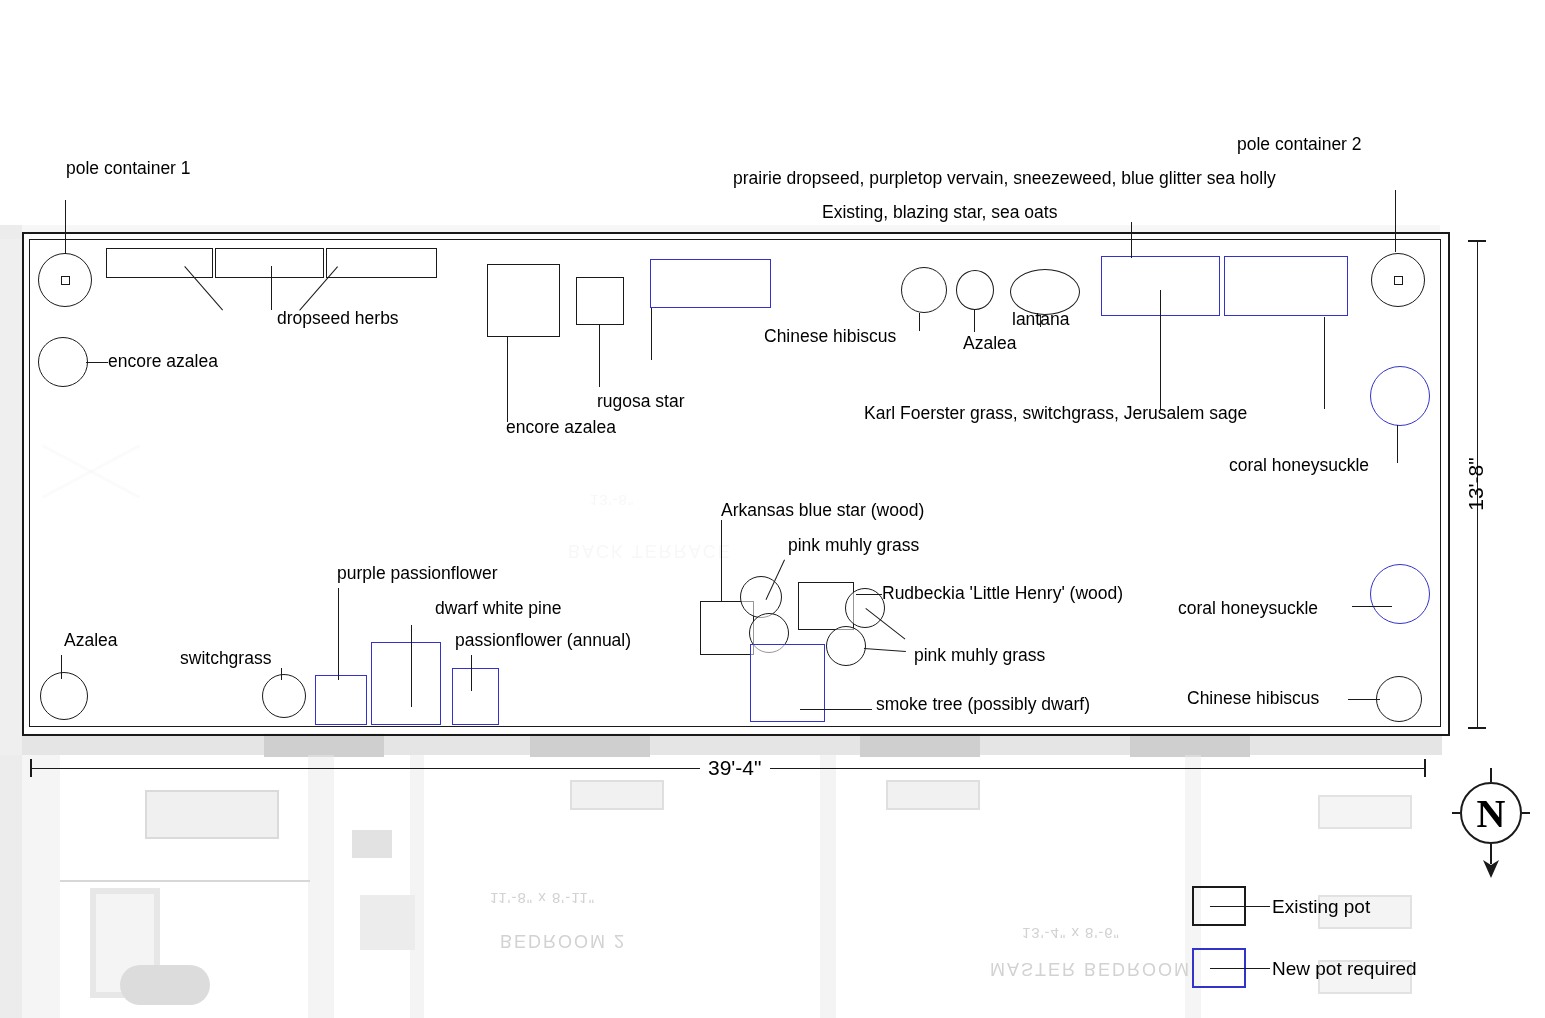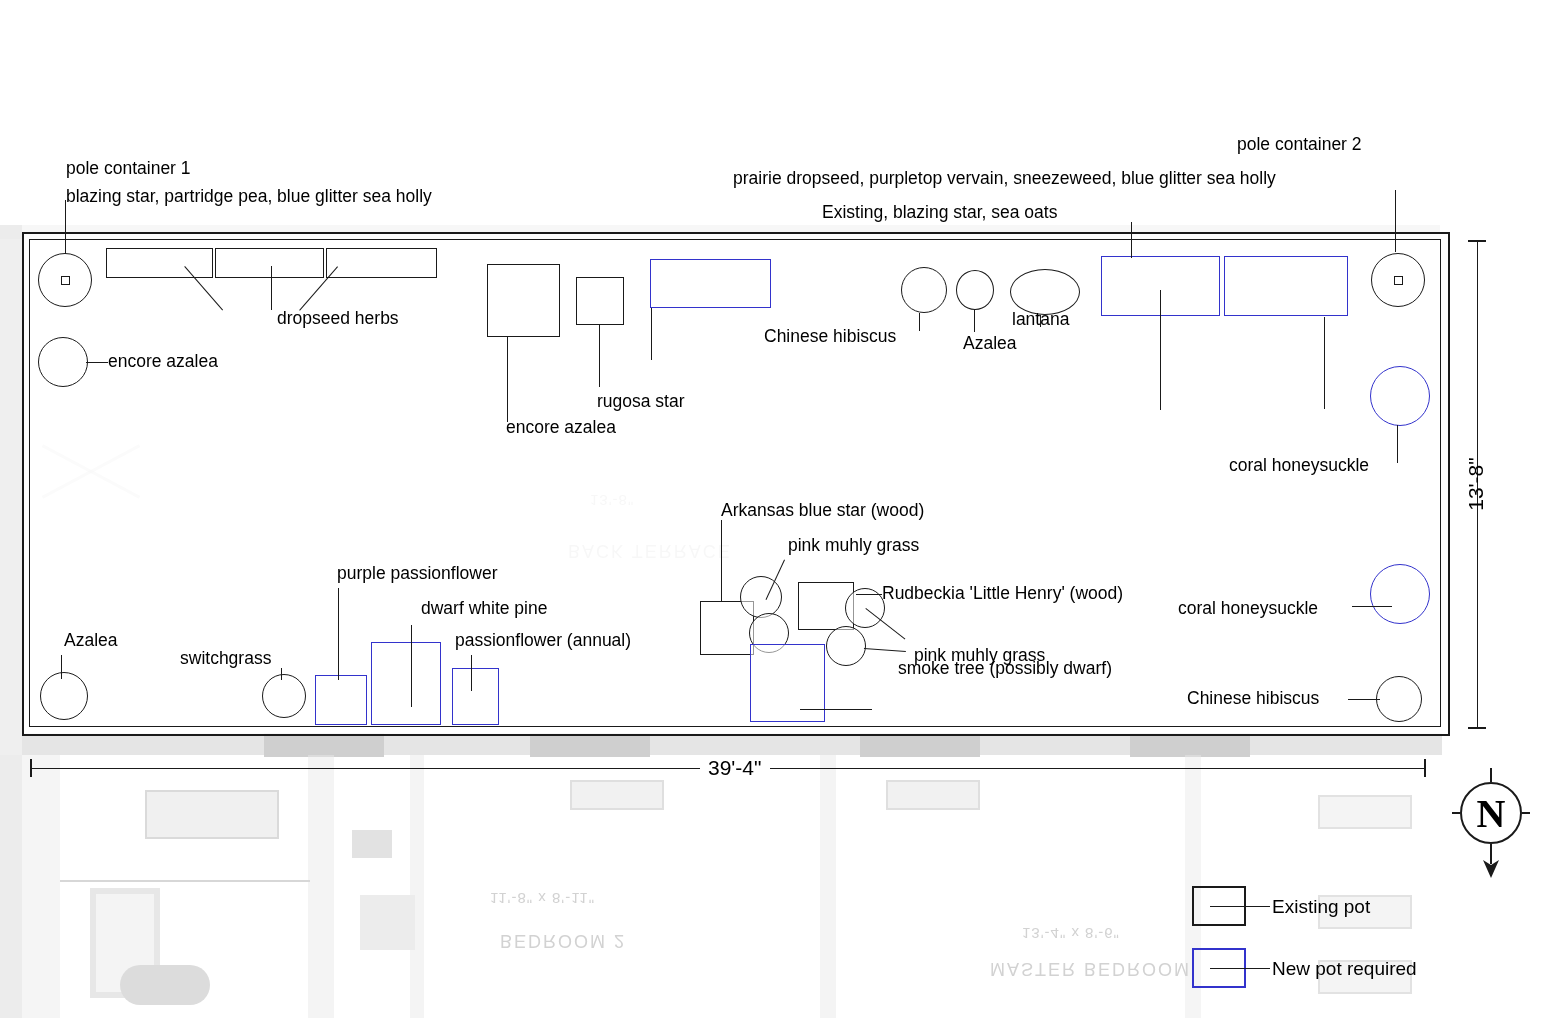--- a/index.html
+++ b/index.html
@@ -301,50 +301,50 @@
 
   <div class="leader" style="left:412px;top:625px;width:82px;transform:rotate(90deg);"></div>
 
   <div class="leader" style="left:472px;top:655px;width:36px;transform:rotate(90deg);"></div>
 
   <div class="leader" style="left:62px;top:655px;width:24px;transform:rotate(90deg);"></div>
 
   <div class="leader" style="left:282px;top:668px;width:12px;transform:rotate(90deg);"></div>
 
   <div class="label" style="left:66px;top:158px;">pole container 1</div>
-  <div class="label" style="left:66px;top:186px;">blazing star, partridge pea, blue glitter sea holly</div>
 
   <div class="label" style="left:1237px;top:134px;">pole container 2</div>
   <div class="label" style="left:733px;top:168px;">prairie dropseed, purpletop vervain, sneezeweed, blue glitter sea holly</div>
 
   <div class="label" style="left:822px;top:202px;">Existing, blazing star, sea oats</div>
 
   <div class="label" style="left:277px;top:308px;">dropseed herbs</div>
   <div class="label" style="left:108px;top:351px;">encore azalea</div>
 
   <div class="label" style="left:764px;top:326px;">Chinese hibiscus</div>
   <div class="label" style="left:963px;top:333px;">Azalea</div>
   <div class="label" style="left:1012px;top:309px;">lantana</div>
 
   <div class="label" style="left:597px;top:391px;">rugosa star</div>
   <div class="label" style="left:506px;top:417px;">encore azalea</div>
+  <div class="label" style="left:864px;top:403px;">Karl Foerster grass, switchgrass, Jerusalem sage</div>
   <div class="label" style="left:1229px;top:455px;">coral honeysuckle</div>
 
   <div class="label" style="left:721px;top:500px;">Arkansas blue star (wood)</div>
   <div class="label" style="left:788px;top:535px;">pink muhly grass</div>
   <div class="label" style="left:882px;top:583px;">Rudbeckia 'Little Henry' (wood)</div>
   <div class="label" style="left:1178px;top:598px;">coral honeysuckle</div>
   <div class="label" style="left:914px;top:645px;">pink muhly grass</div>
 
   <div class="label" style="left:337px;top:563px;">purple passionflower</div>
-  <div class="label" style="left:421px;top:598px;">dwarf white pine</div>
+  <div class="label" style="left:435px;top:598px;">dwarf white pine</div>
   <div class="label" style="left:455px;top:630px;">passionflower (annual)</div>
   <div class="label" style="left:64px;top:630px;">Azalea</div>
   <div class="label" style="left:180px;top:648px;">switchgrass</div>
-  <div class="label" style="left:876px;top:658px;margin-left:22px;">smoke tree (possibly dwarf)</div>
+  <div class="label" style="left:876px;top:694px;">smoke tree (possibly dwarf)</div>
   <div class="label" style="left:1187px;top:688px;">Chinese hibiscus</div>
 
   <div class="dim-line-v" style="left:1477px;top:240px;height:488px;"></div>
   <div class="tick" style="left:1468px;top:240px;width:18px;height:1.6px;"></div>
   <div class="tick" style="left:1468px;top:727px;width:18px;height:1.6px;"></div>
   <div class="dim-text" style="left:1449px;top:472px;transform:rotate(-90deg);transform-origin:center;">13'-8"</div>
 
   <div class="dim-line" style="left:30px;top:768px;width:1396px;"></div>
   <div class="tick" style="left:30px;top:759px;width:1.6px;height:18px;"></div>
   <div class="tick" style="left:1424px;top:759px;width:1.6px;height:18px;"></div>

